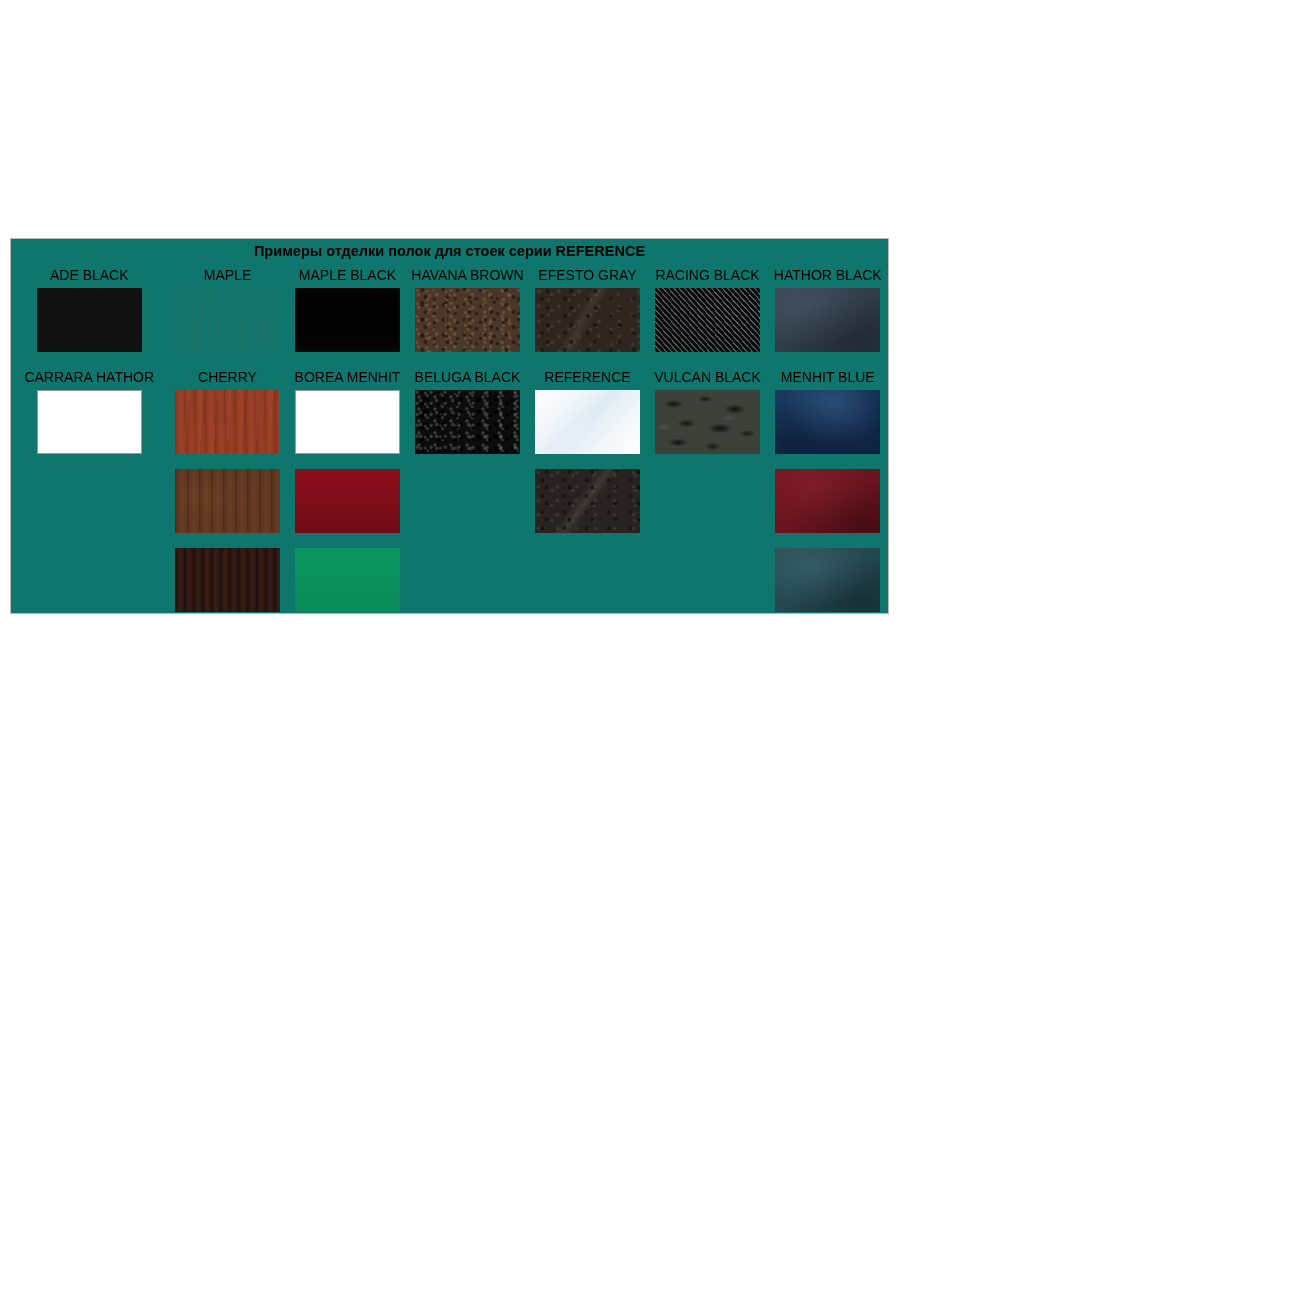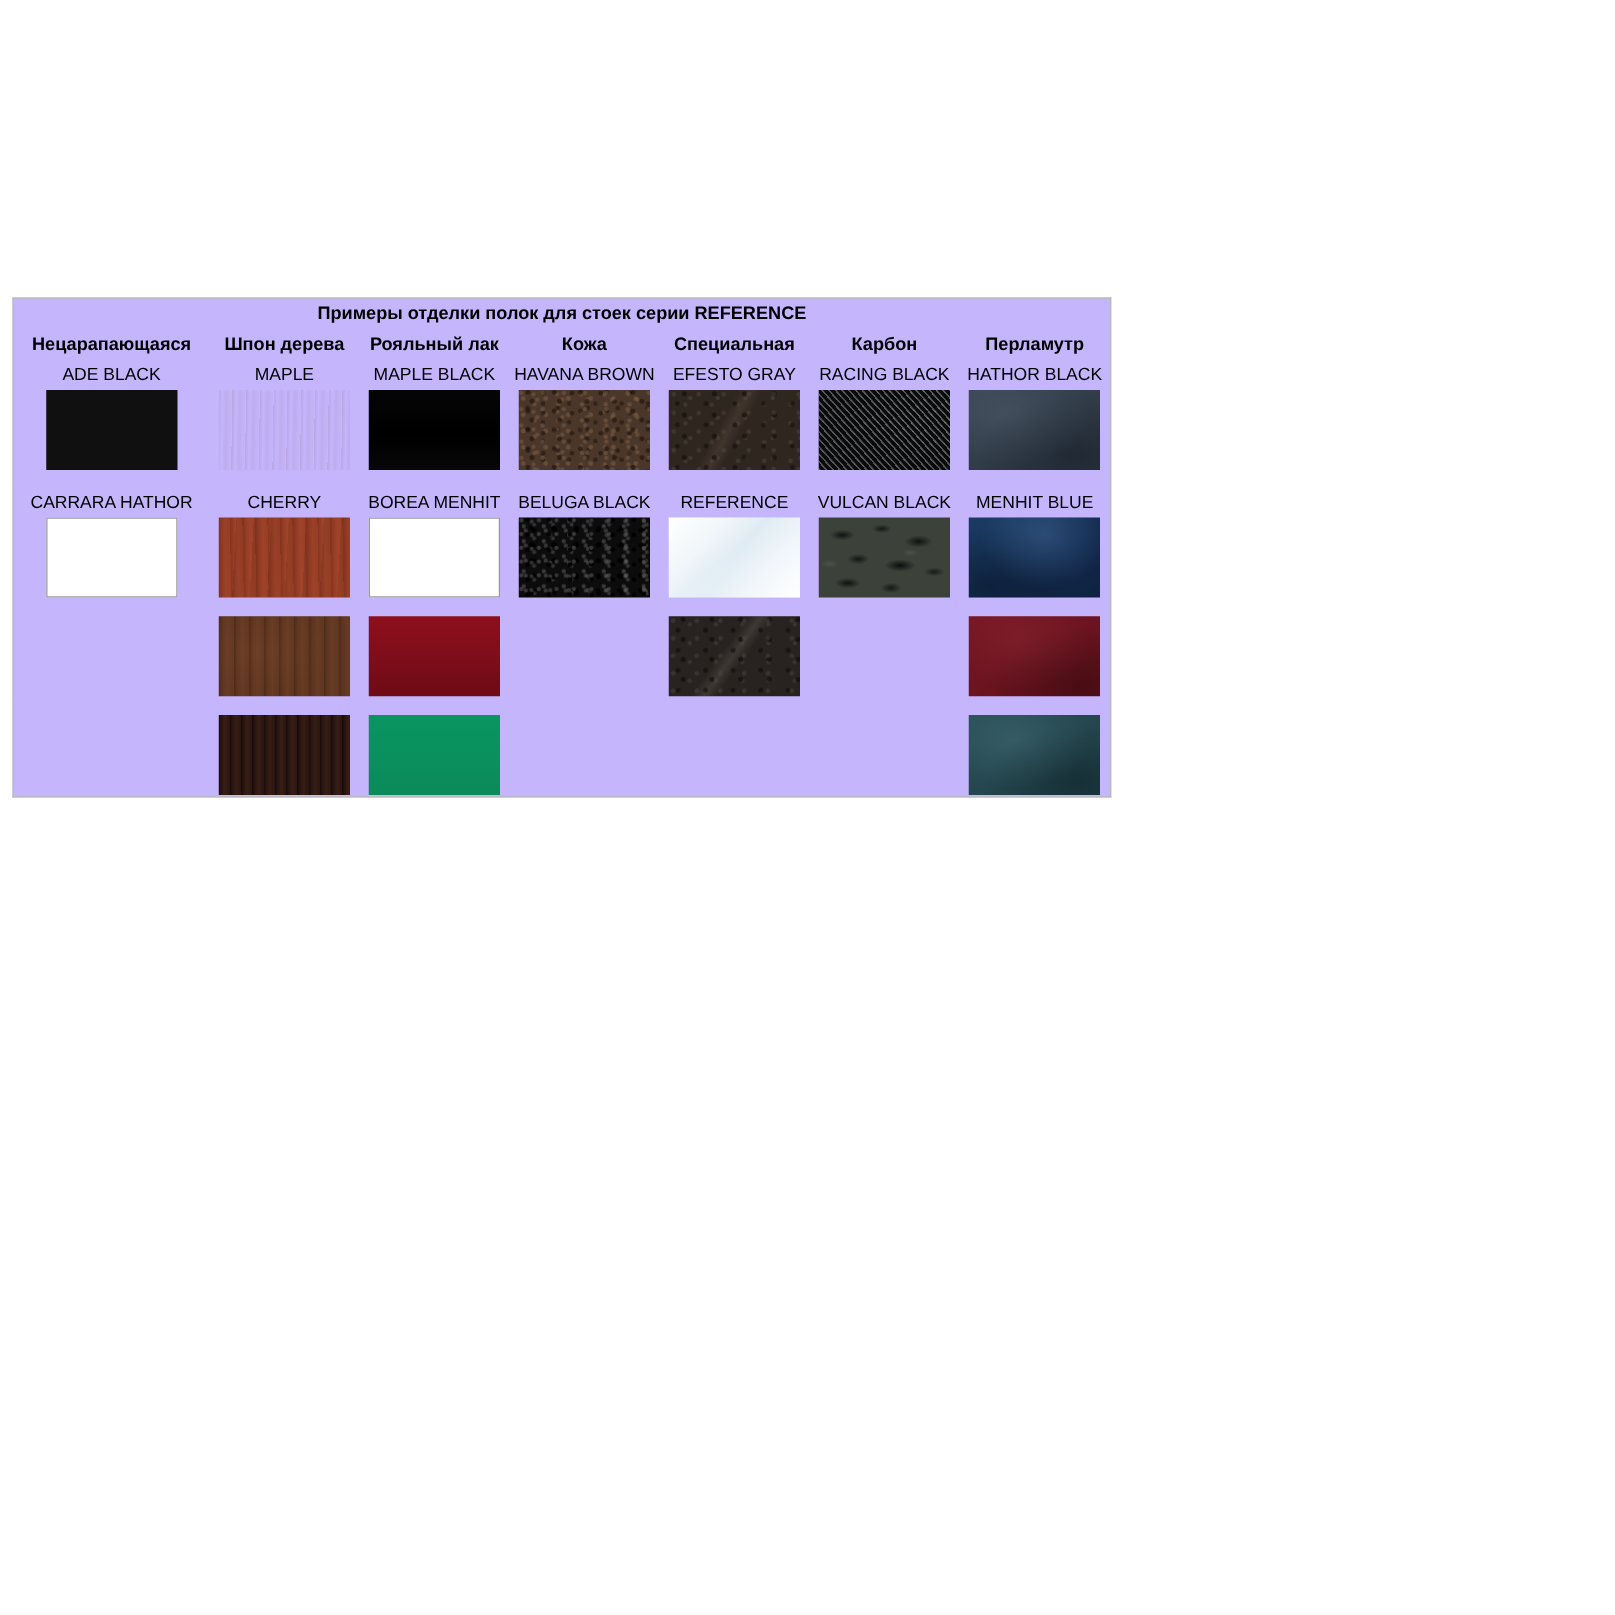--- a/index.html
+++ b/index.html
@@ -15,21 +15,21 @@
     color: #000000;
   }
 
   #finish-table {
     position: absolute;
     left: 10px;
     top: 238px;
     width: 878px;
     border: 1px solid #b9b9b9;
     border-collapse: collapse;
-    background: #c4b5fd;
+    background: #0f766e;
     table-layout: fixed;
   }
 
   #finish-table td, #finish-table th {
     padding: 0;
     margin: 0;
     border: 0;
     vertical-align: middle;
   }
 
@@ -371,29 +371,20 @@
     <col style="width:120px">
     <col style="width:120px">
     <col style="width:121px">
   </colgroup>
   <tbody>
 
     <tr>
       <td class="title-cell" colspan="7">Примеры отделки полок для стоек серии REFERENCE</td>
     </tr>
 
-    <tr class="cat-row">
-      <td class="cat-cell">Нецарапающаяся</td>
-      <td class="cat-cell">Шпон дерева</td>
-      <td class="cat-cell">Рояльный лак</td>
-      <td class="cat-cell">Кожа</td>
-      <td class="cat-cell">Специальная</td>
-      <td class="cat-cell">Карбон</td>
-      <td class="cat-cell last">Перламутр</td>
-    </tr>
 
     <tr class="name-row">
       <td class="name-cell">ADE BLACK</td>
       <td class="name-cell">MAPLE</td>
       <td class="name-cell">MAPLE BLACK</td>
       <td class="name-cell">HAVANA BROWN</td>
       <td class="name-cell">EFESTO GRAY</td>
       <td class="name-cell">RACING BLACK</td>
       <td class="name-cell last">HATHOR BLACK</td>
     </tr>

